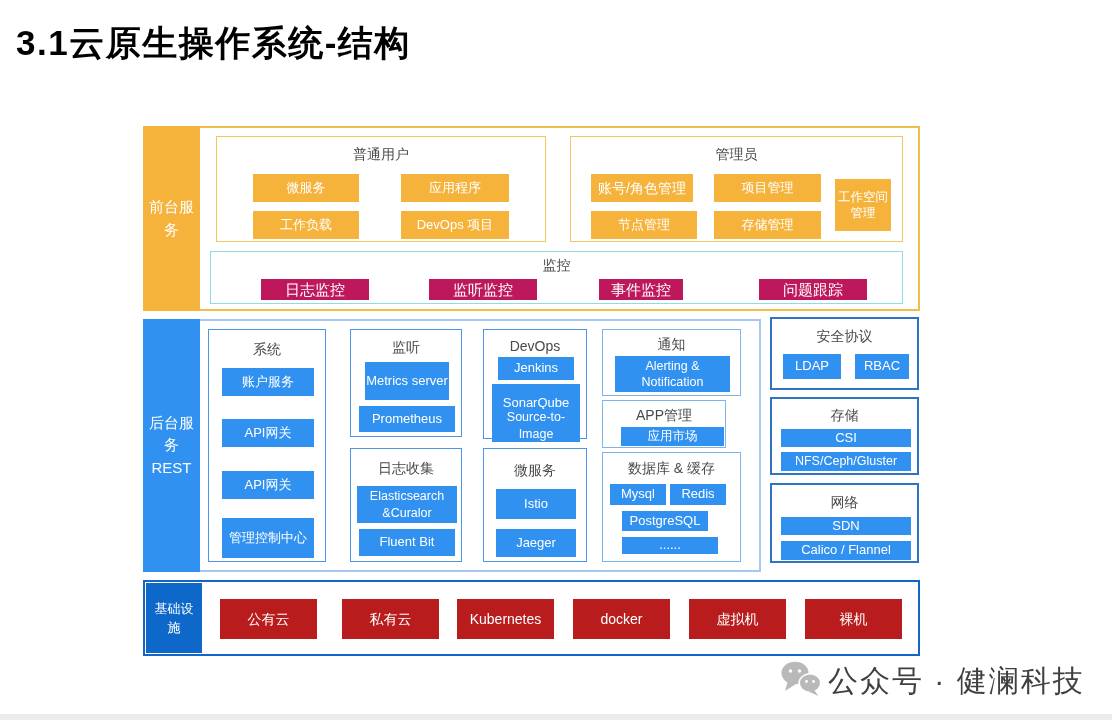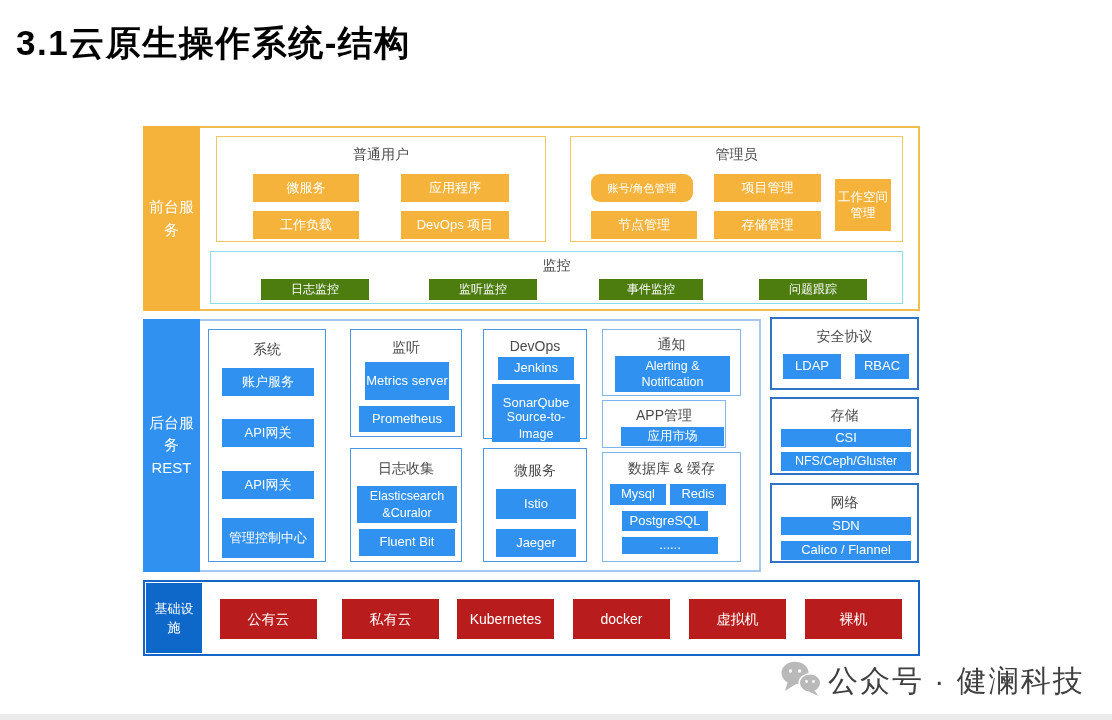--- a/index.html
+++ b/index.html
@@ -16,21 +16,21 @@
   .vlabel{
     display:flex;align-items:center;justify-content:center;text-align:center;
     color:#fff;font-size:15px;line-height:1.5;white-space:pre-line;
   }
   .group-title{text-align:center;color:#4a4a4a;font-size:14px;}
   .btn{
     display:flex;align-items:center;justify-content:center;text-align:center;
     color:#fff;font-size:13px;line-height:1.3;
   }
   .btn-orange{background:#F5B33C;}
-  .btn-cyan{background:#4d7c0f;font-size:12px;}
+  .btn-cyan{background:#be185d;font-size:15px;}
   .btn-blue{background:#3191F0;}
   .btn-deep{background:#b91c1c;font-size:14px;}
   .front-outer{border:2px solid #EFBE4B;}
   .front-box{border:1.5px solid #F3C75F;}
   .monitor-box{border:1.5px solid #8ADDE9;}
   .back-outer{border:2px solid #A5C7F0;}
   .back-box{border:1.5px solid #4D95E6;}
   .back-box-light{border:1.5px solid #7FB5EC;}
   .side-box{border:2px solid #2E73C4;}
   .infra-outer{border:2px solid #1365C8;}
@@ -49,32 +49,32 @@
 <div class="abs front-box" style="left:216px;top:136px;width:330px;height:106px;">
   <div class="abs group-title" style="left:0;top:9px;width:100%;">普通用户</div>
   <div class="abs btn btn-orange" style="left:36px;top:37px;width:106px;height:28px;">微服务</div>
   <div class="abs btn btn-orange" style="left:184px;top:37px;width:108px;height:28px;">应用程序</div>
   <div class="abs btn btn-orange" style="left:36px;top:74px;width:106px;height:28px;">工作负载</div>
   <div class="abs btn btn-orange" style="left:184px;top:74px;width:108px;height:28px;">DevOps 项目</div>
 </div>
 
 <div class="abs front-box" style="left:570px;top:136px;width:333px;height:106px;">
   <div class="abs group-title" style="left:0;top:9px;width:100%;">管理员</div>
-  <div class="abs btn btn-orange" style="left:20px;top:37px;width:102px;height:28px;font-size:11px;border-radius:9px;">账号/角色管理</div>
+  <div class="abs btn btn-orange" style="left:20px;top:37px;width:102px;height:28px;font-size:14px;">账号/角色管理</div>
   <div class="abs btn btn-orange" style="left:143px;top:37px;width:107px;height:28px;">项目管理</div>
   <div class="abs btn btn-orange" style="left:264px;top:42px;width:56px;height:52px;font-size:12.5px;">工作空间管理</div>
   <div class="abs btn btn-orange" style="left:20px;top:74px;width:106px;height:28px;">节点管理</div>
   <div class="abs btn btn-orange" style="left:143px;top:74px;width:107px;height:28px;">存储管理</div>
 </div>
 
 <div class="abs monitor-box" style="left:210px;top:251px;width:693px;height:53px;">
   <div class="abs group-title" style="left:0;top:5px;width:100%;">监控</div>
   <div class="abs btn btn-cyan" style="left:50px;top:27px;width:108px;height:21px;">日志监控</div>
   <div class="abs btn btn-cyan" style="left:218px;top:27px;width:108px;height:21px;">监听监控</div>
-  <div class="abs btn btn-cyan" style="left:388px;top:27px;width:104px;height:21px;">事件监控</div>
+  <div class="abs btn btn-cyan" style="left:388px;top:27px;width:84px;height:21px;">事件监控</div>
   <div class="abs btn btn-cyan" style="left:548px;top:27px;width:108px;height:21px;">问题跟踪</div>
 </div>
 
 <div class="abs back-outer" style="left:143px;top:319px;width:618px;height:253px;"></div>
 <div class="abs vlabel" style="left:143px;top:319px;width:57px;height:253px;background:#3191F0;">后台服
 务
 REST</div>
 
 <div class="abs back-box" style="left:208px;top:329px;width:118px;height:233px;">
   <div class="abs group-title" style="left:0;top:11px;width:100%;">系统</div>

